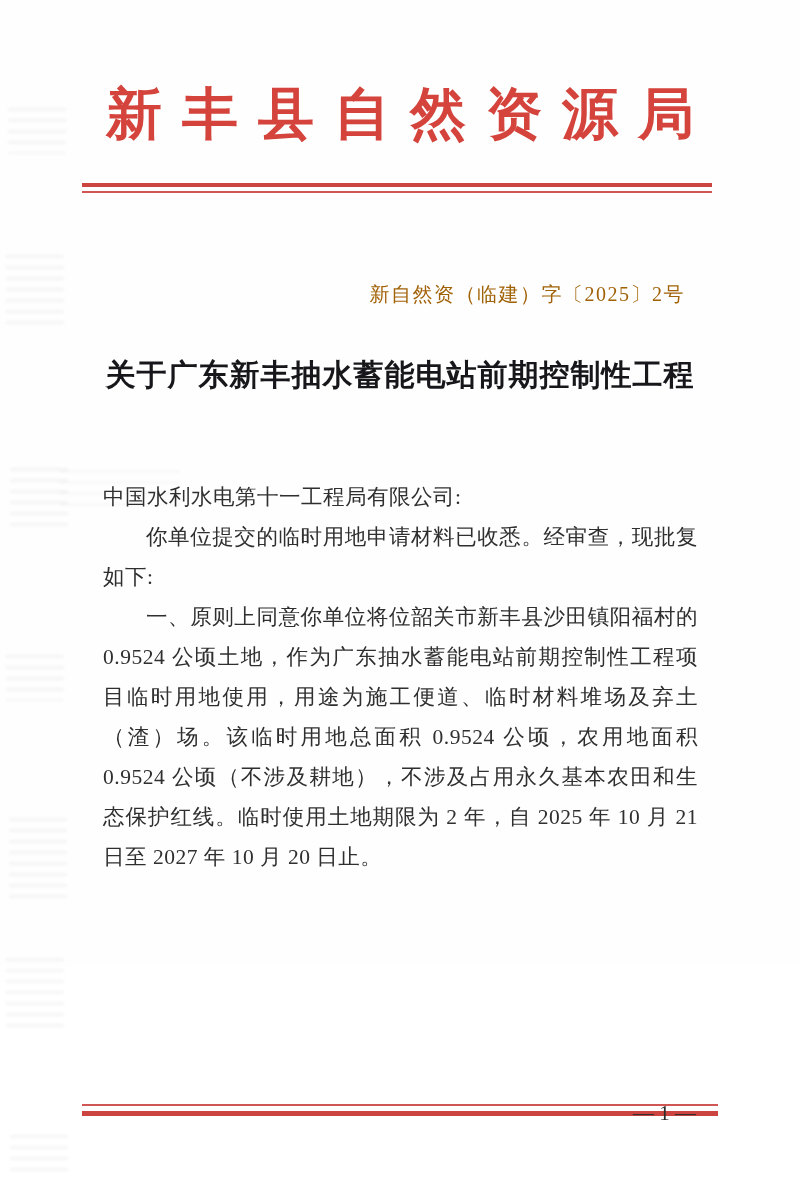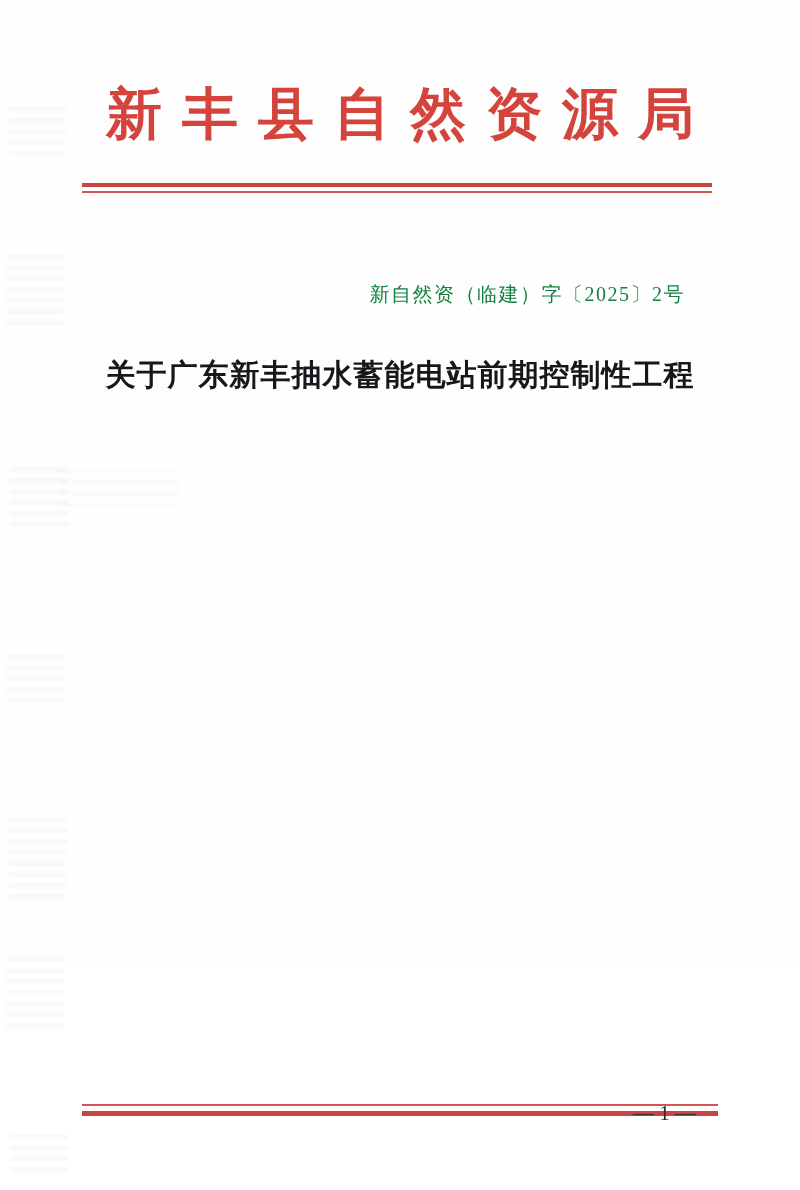--- a/index.html
+++ b/index.html
@@ -52,21 +52,21 @@
   .header-rule{position:absolute;left:82px;right:88px;top:183px;}
   .hr-thick{height:4px;background:var(--rule-red);}
   .hr-thin{height:2px;background:var(--rule-red);margin-top:4px;opacity:.9;}
 
   
   .doc-number{
     position:absolute;
     top:281px;right:115px;
     font-size:20px;
     letter-spacing:1.5px;
-    color:#15803d;
+    color:#a16207;
     white-space:nowrap;
   }
 
   
   .doc-title{
     position:absolute;
     top:352px;left:40px;right:40px;
     text-align:center;
     font-size:30px;
     font-weight:bold;
@@ -127,20 +127,23 @@
     <div class="hr-thin"></div>
   </div>
 
   <div class="doc-number">新自然资（临建）字〔2025〕2号</div>
 
   <div class="doc-title">
     <div>关于广东新丰抽水蓄能电站前期控制性工程</div>
   </div>
 
   <div class="doc-body">
+    <p class="addressee">中国水利水电第十一工程局有限公司:</p>
+    <p class="body-para">你单位提交的临时用地申请材料已收悉。经审查，现批复如下:</p>
+    <p class="body-para">一、原则上同意你单位将位韶关市新丰县沙田镇阳福村的 0.9524 公顷土地，作为广东抽水蓄能电站前期控制性工程项目临时用地使用，用途为施工便道、临时材料堆场及弃土（渣）场。该临时用地总面积 0.9524 公顷，农用地面积 0.9524 公顷（不涉及耕地），不涉及占用永久基本农田和生态保护红线。临时使用土地期限为 2 年，自 2025 年 10 月 21 日至 2027 年 10 月 20 日止。</p>
   </div>
 
   <div class="footer-rule">
     <div class="fr-thin"></div>
     <div class="fr-thick"></div>
   </div>
 
   <div class="page-number">— 1 —</div>
 
 </div>

